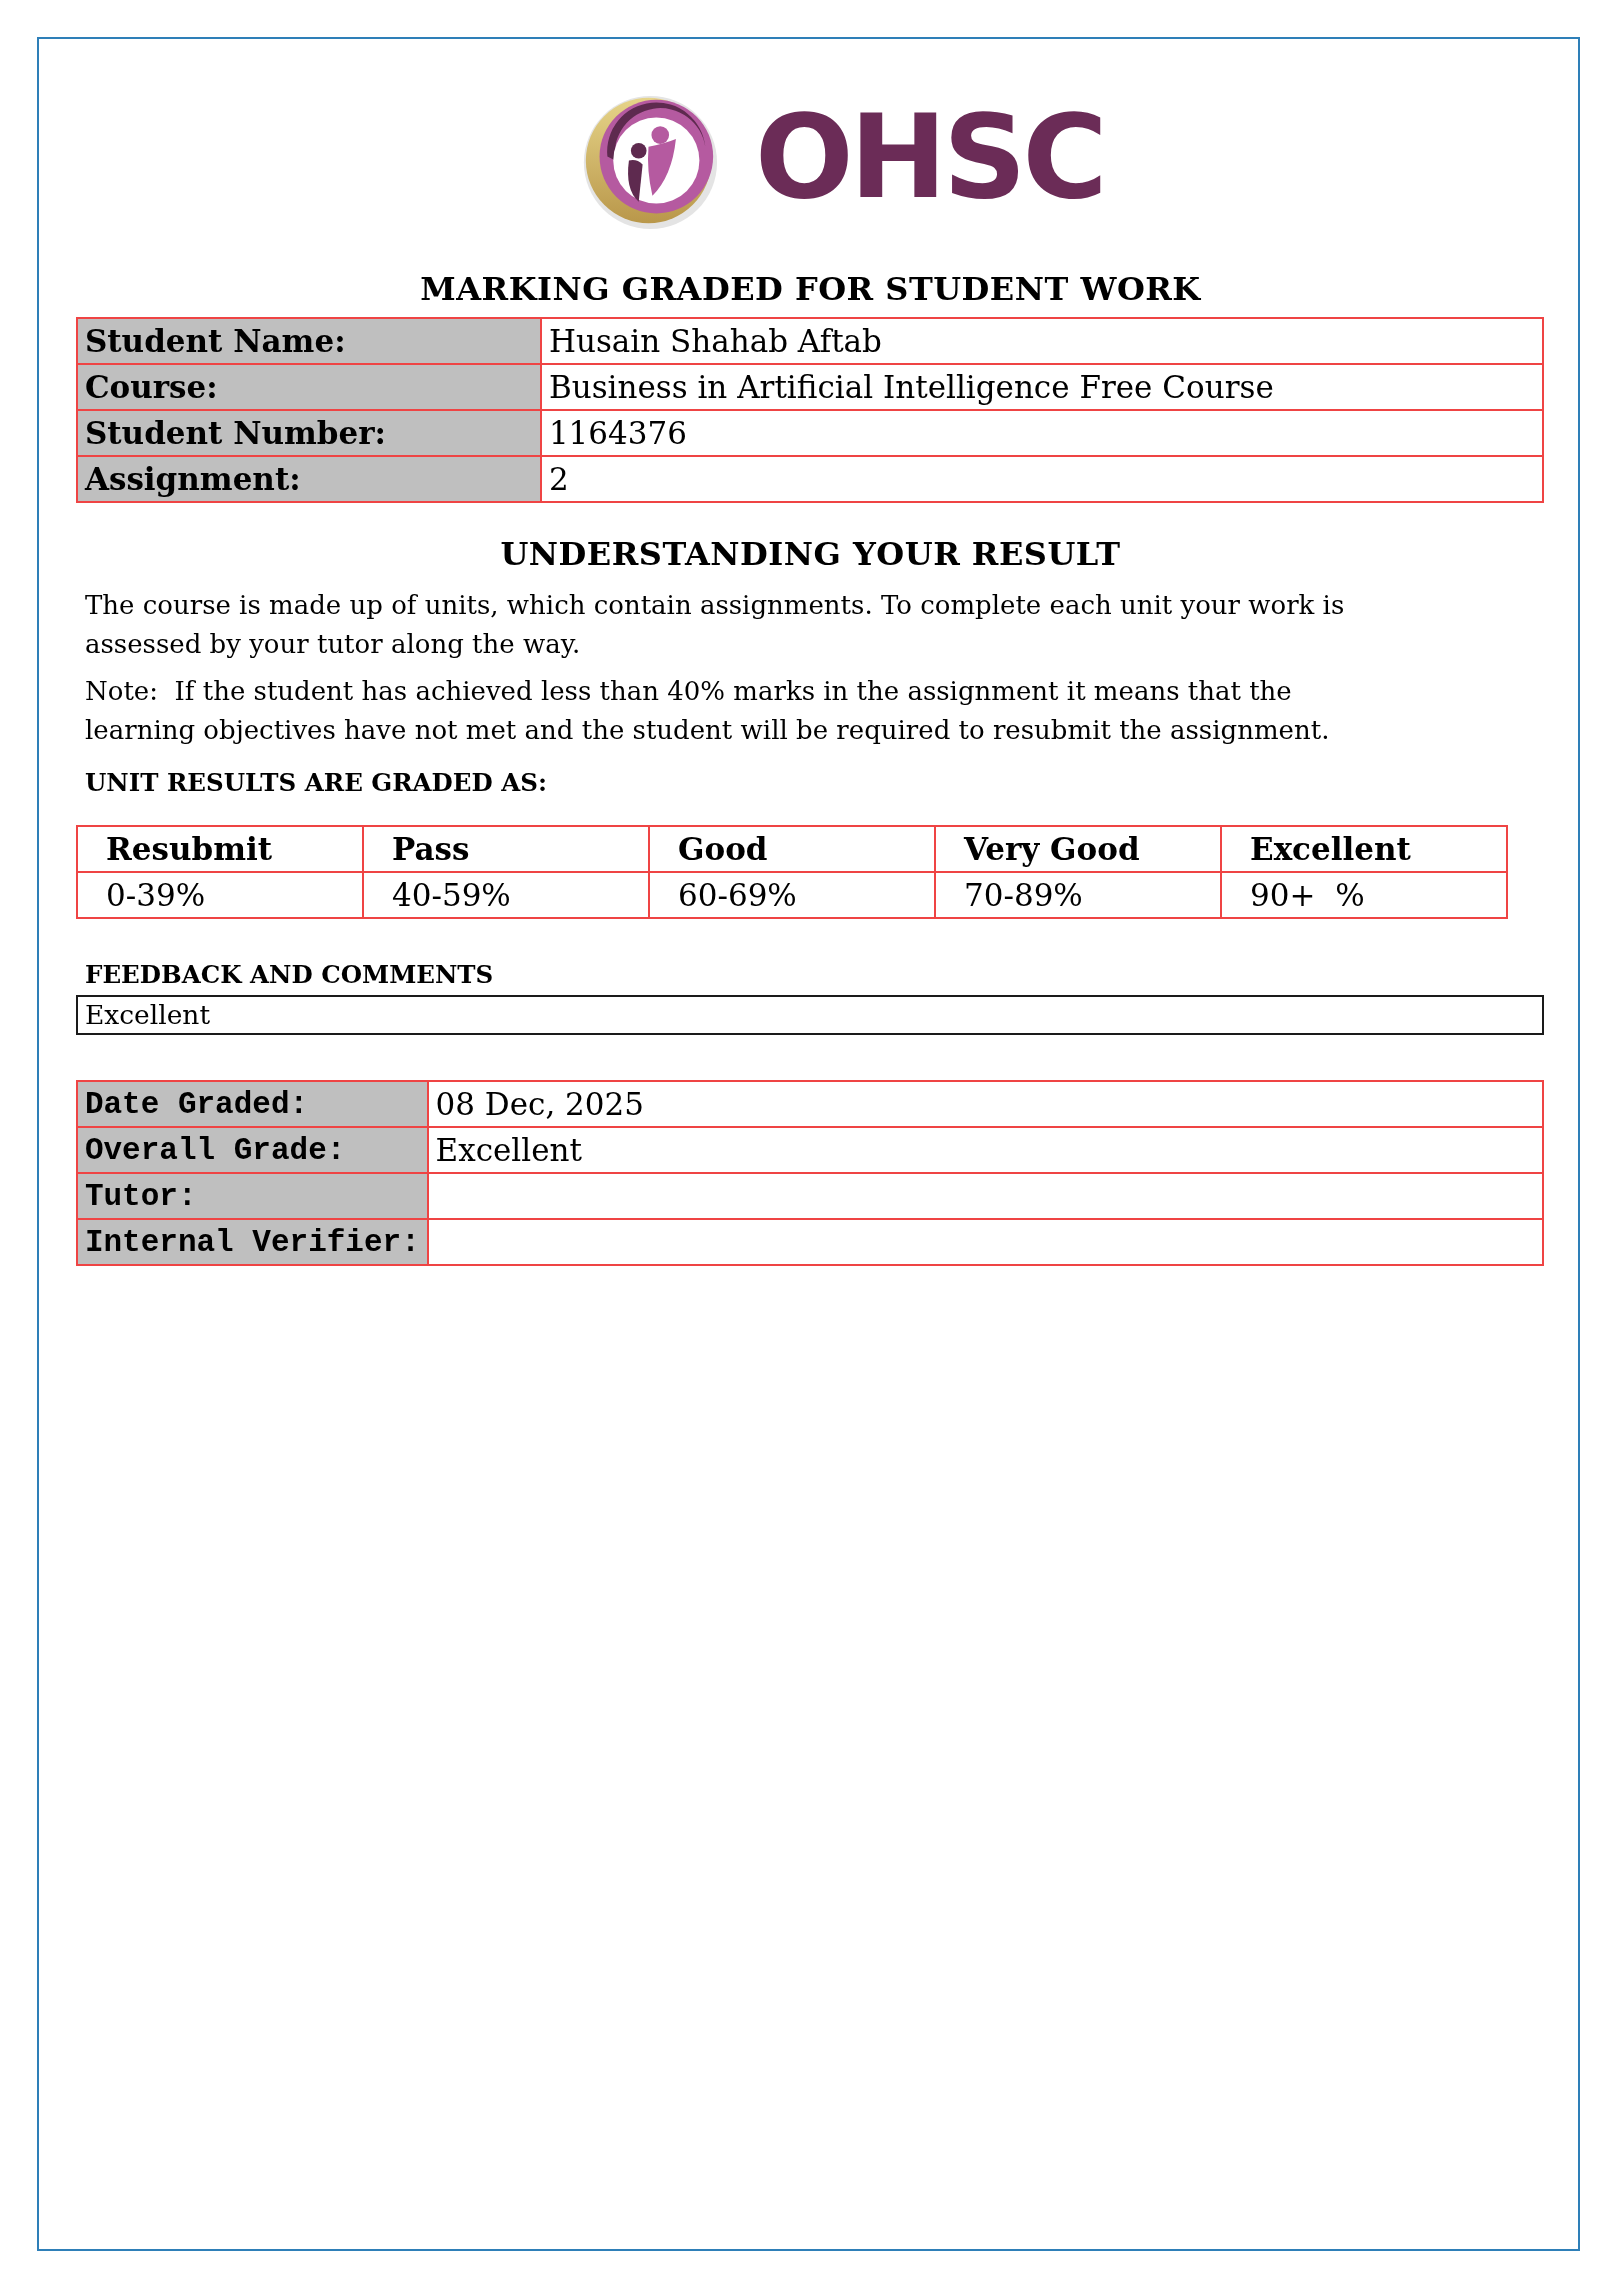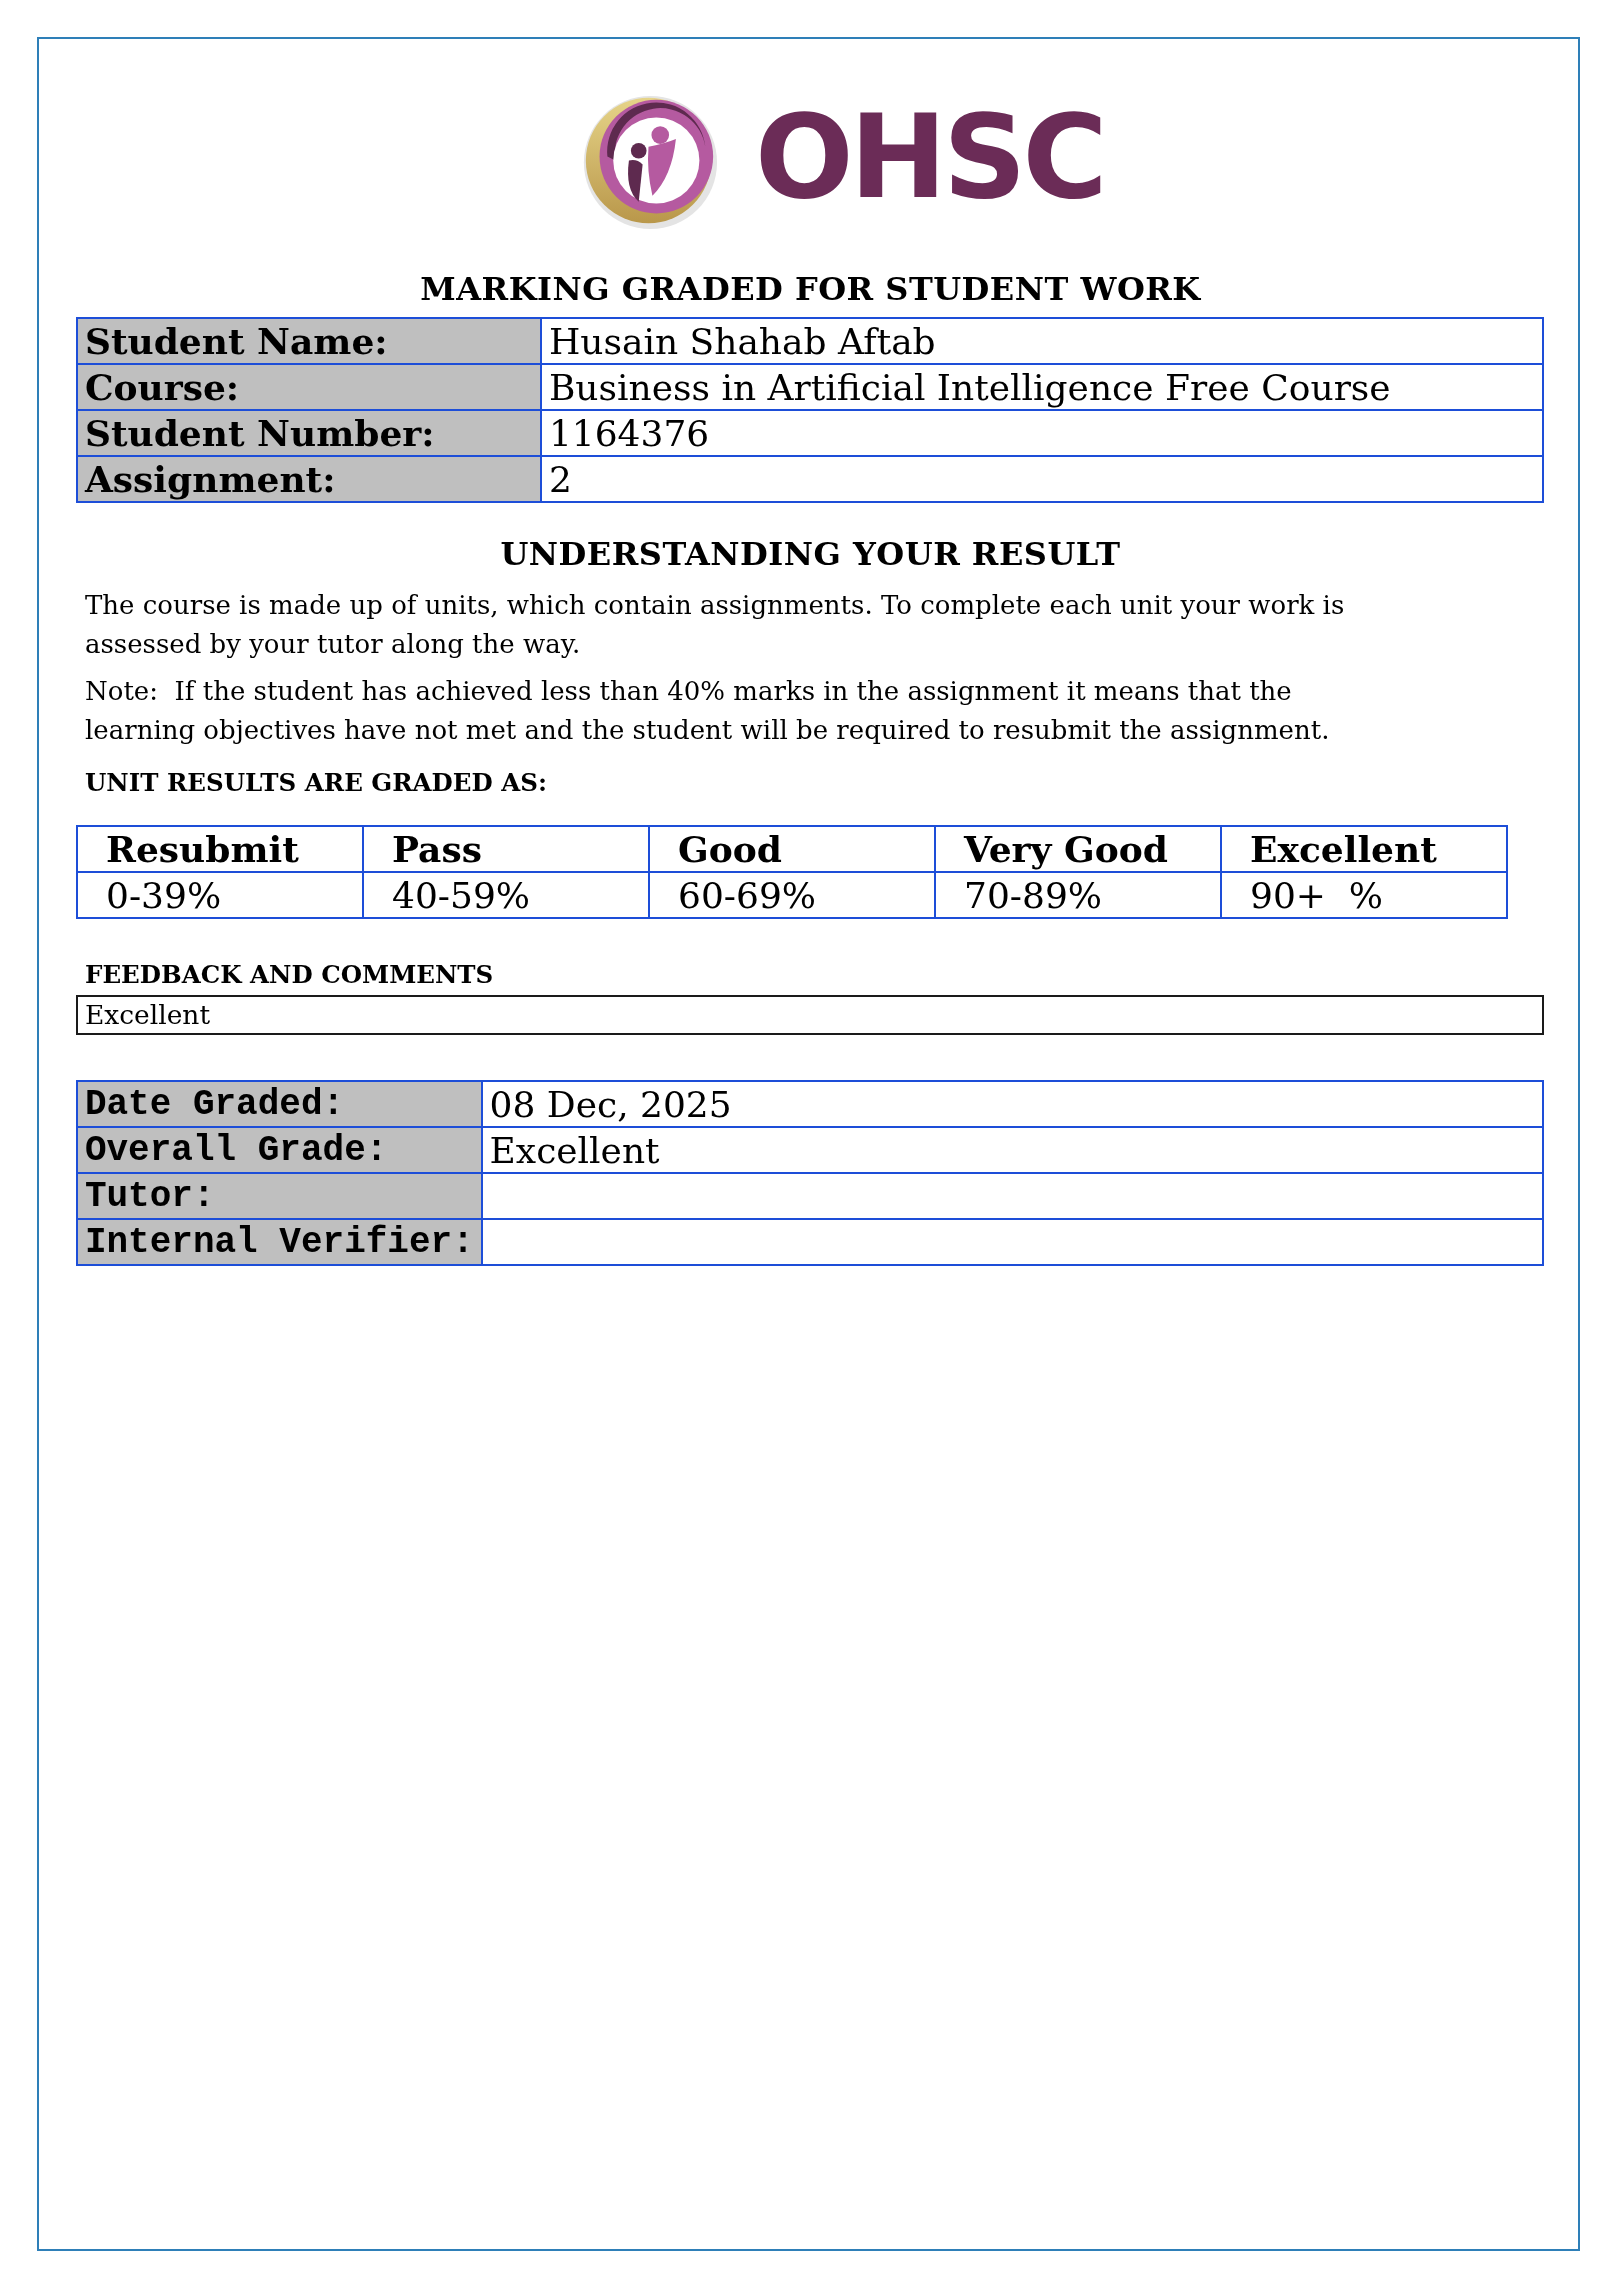--- a/index.html
+++ b/index.html
@@ -12,21 +12,21 @@
   .logo { position: absolute; left: 578px; top: 88px; width: 470px; height: 147px; }
   .logo svg { width: 100%; height: 100%; display: block; }
   .logo-text { position: absolute; left: 157px; top: 0; font-family: "DejaVu Sans", "Liberation Sans", sans-serif;
                font-weight: bold; font-size: 116px; line-height: 137px; color: #6b2c57; letter-spacing: -3.9px; margin-left: 20px; }
 
   .h1 { position: absolute; left: 0; width: 1621px; text-align: center; font-weight: bold; letter-spacing: 0.5px; }
   .title { top: 270px; font-size: 32px; }
   .subtitle { top: 535px; font-size: 32px; }
 
   table { border-collapse: collapse; position: absolute; }
-  td { border: 2px solid #1d4ed8; padding: 0 6.9px; font-size: 36px; height: 42px; vertical-align: middle;
+  td { border: 2px solid #ef4444; padding: 0 6.9px; font-size: 31px; height: 42px; vertical-align: middle;
        box-sizing: border-box; white-space: nowrap; }
   td.label { background: #bfbfbf; font-weight: bold; }
 
   .info-table { left: 76px; top: 317px; width: 1468px; }
   .info-table td { height: 46px; }
   .info-table td.label { width: 464px; }
 
   .para { position: absolute; left: 85px; width: 1294px; font-size: 26px; line-height: 39px; }
   .p1 { top: 586px; }
   .p2 { top: 672px; }

